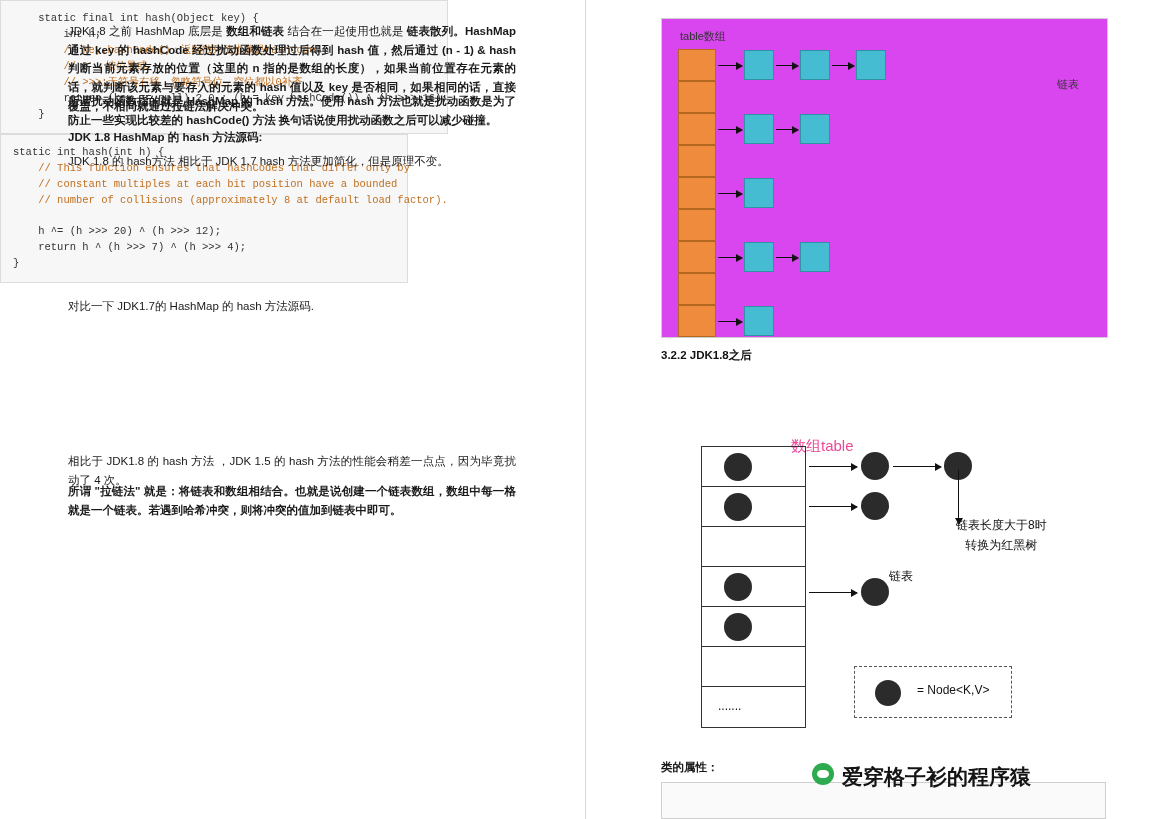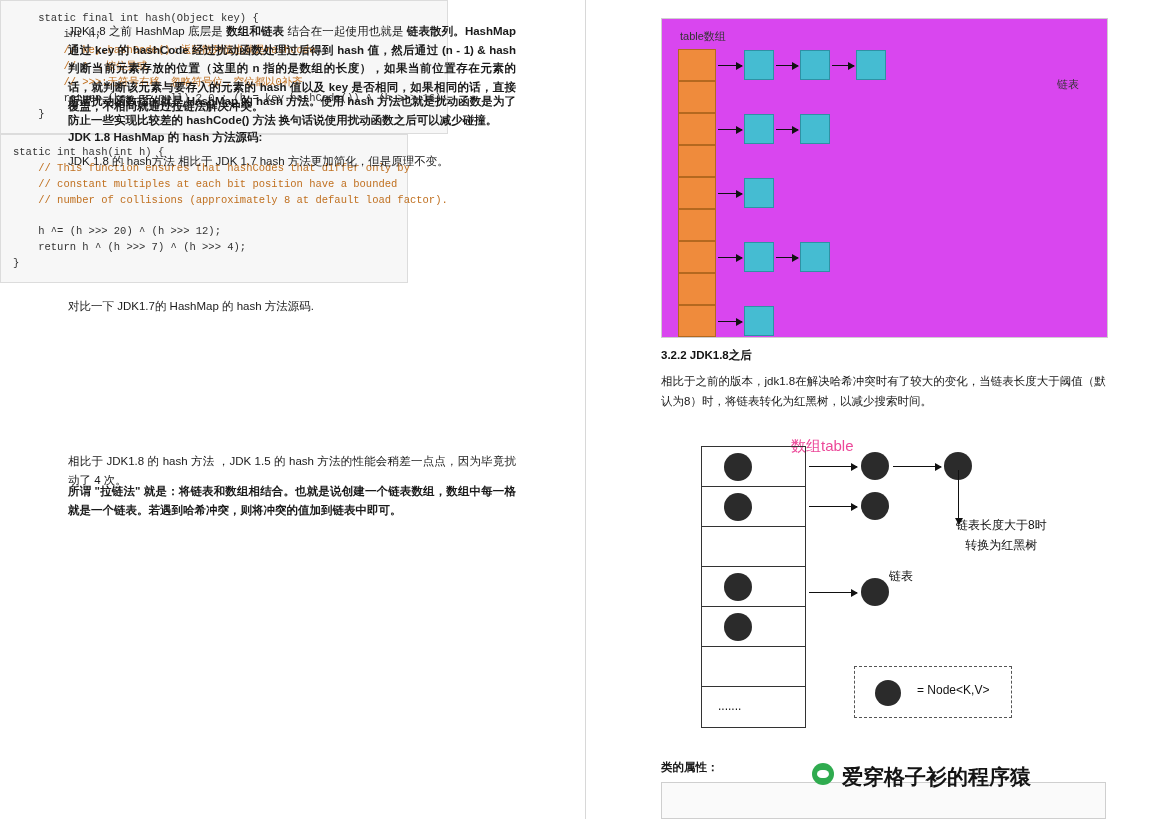--- a/index.html
+++ b/index.html
@@ -186,21 +186,20 @@
       <div class="harrow" style="left:56px; top:238px; width:24px;"></div>
       <div class="nodeb" style="left:82px; top:223px;"></div>
       <div class="harrow" style="left:114px; top:238px; width:22px;"></div>
       <div class="nodeb" style="left:138px; top:223px;"></div>
 
       <div class="harrow" style="left:56px; top:302px; width:24px;"></div>
       <div class="nodeb" style="left:82px; top:287px;"></div>
     </div>
 
     <div class="sec-head" style="left:75px; top:348px;">3.2.2 JDK1.8之后</div>
-    <div class="sec-text" style="left:75px; top:372px; width:445px;">相比于之前的版本，jdk1.8在解决哈希冲突时有了较大的变化，当链表长度大于阈值（默认为8）时，将链表转化为红黑树，以减少搜索时间。</div>
 
     <div class="fig2">
 
       <div class="cap">数组table</div>
 
       <div class="tblcol">
         <div class="tblrow">
           <div class="dot" style="width:28px;height:28px;left:22px;top:6px;"></div>
         </div>
         <div class="tblrow">

